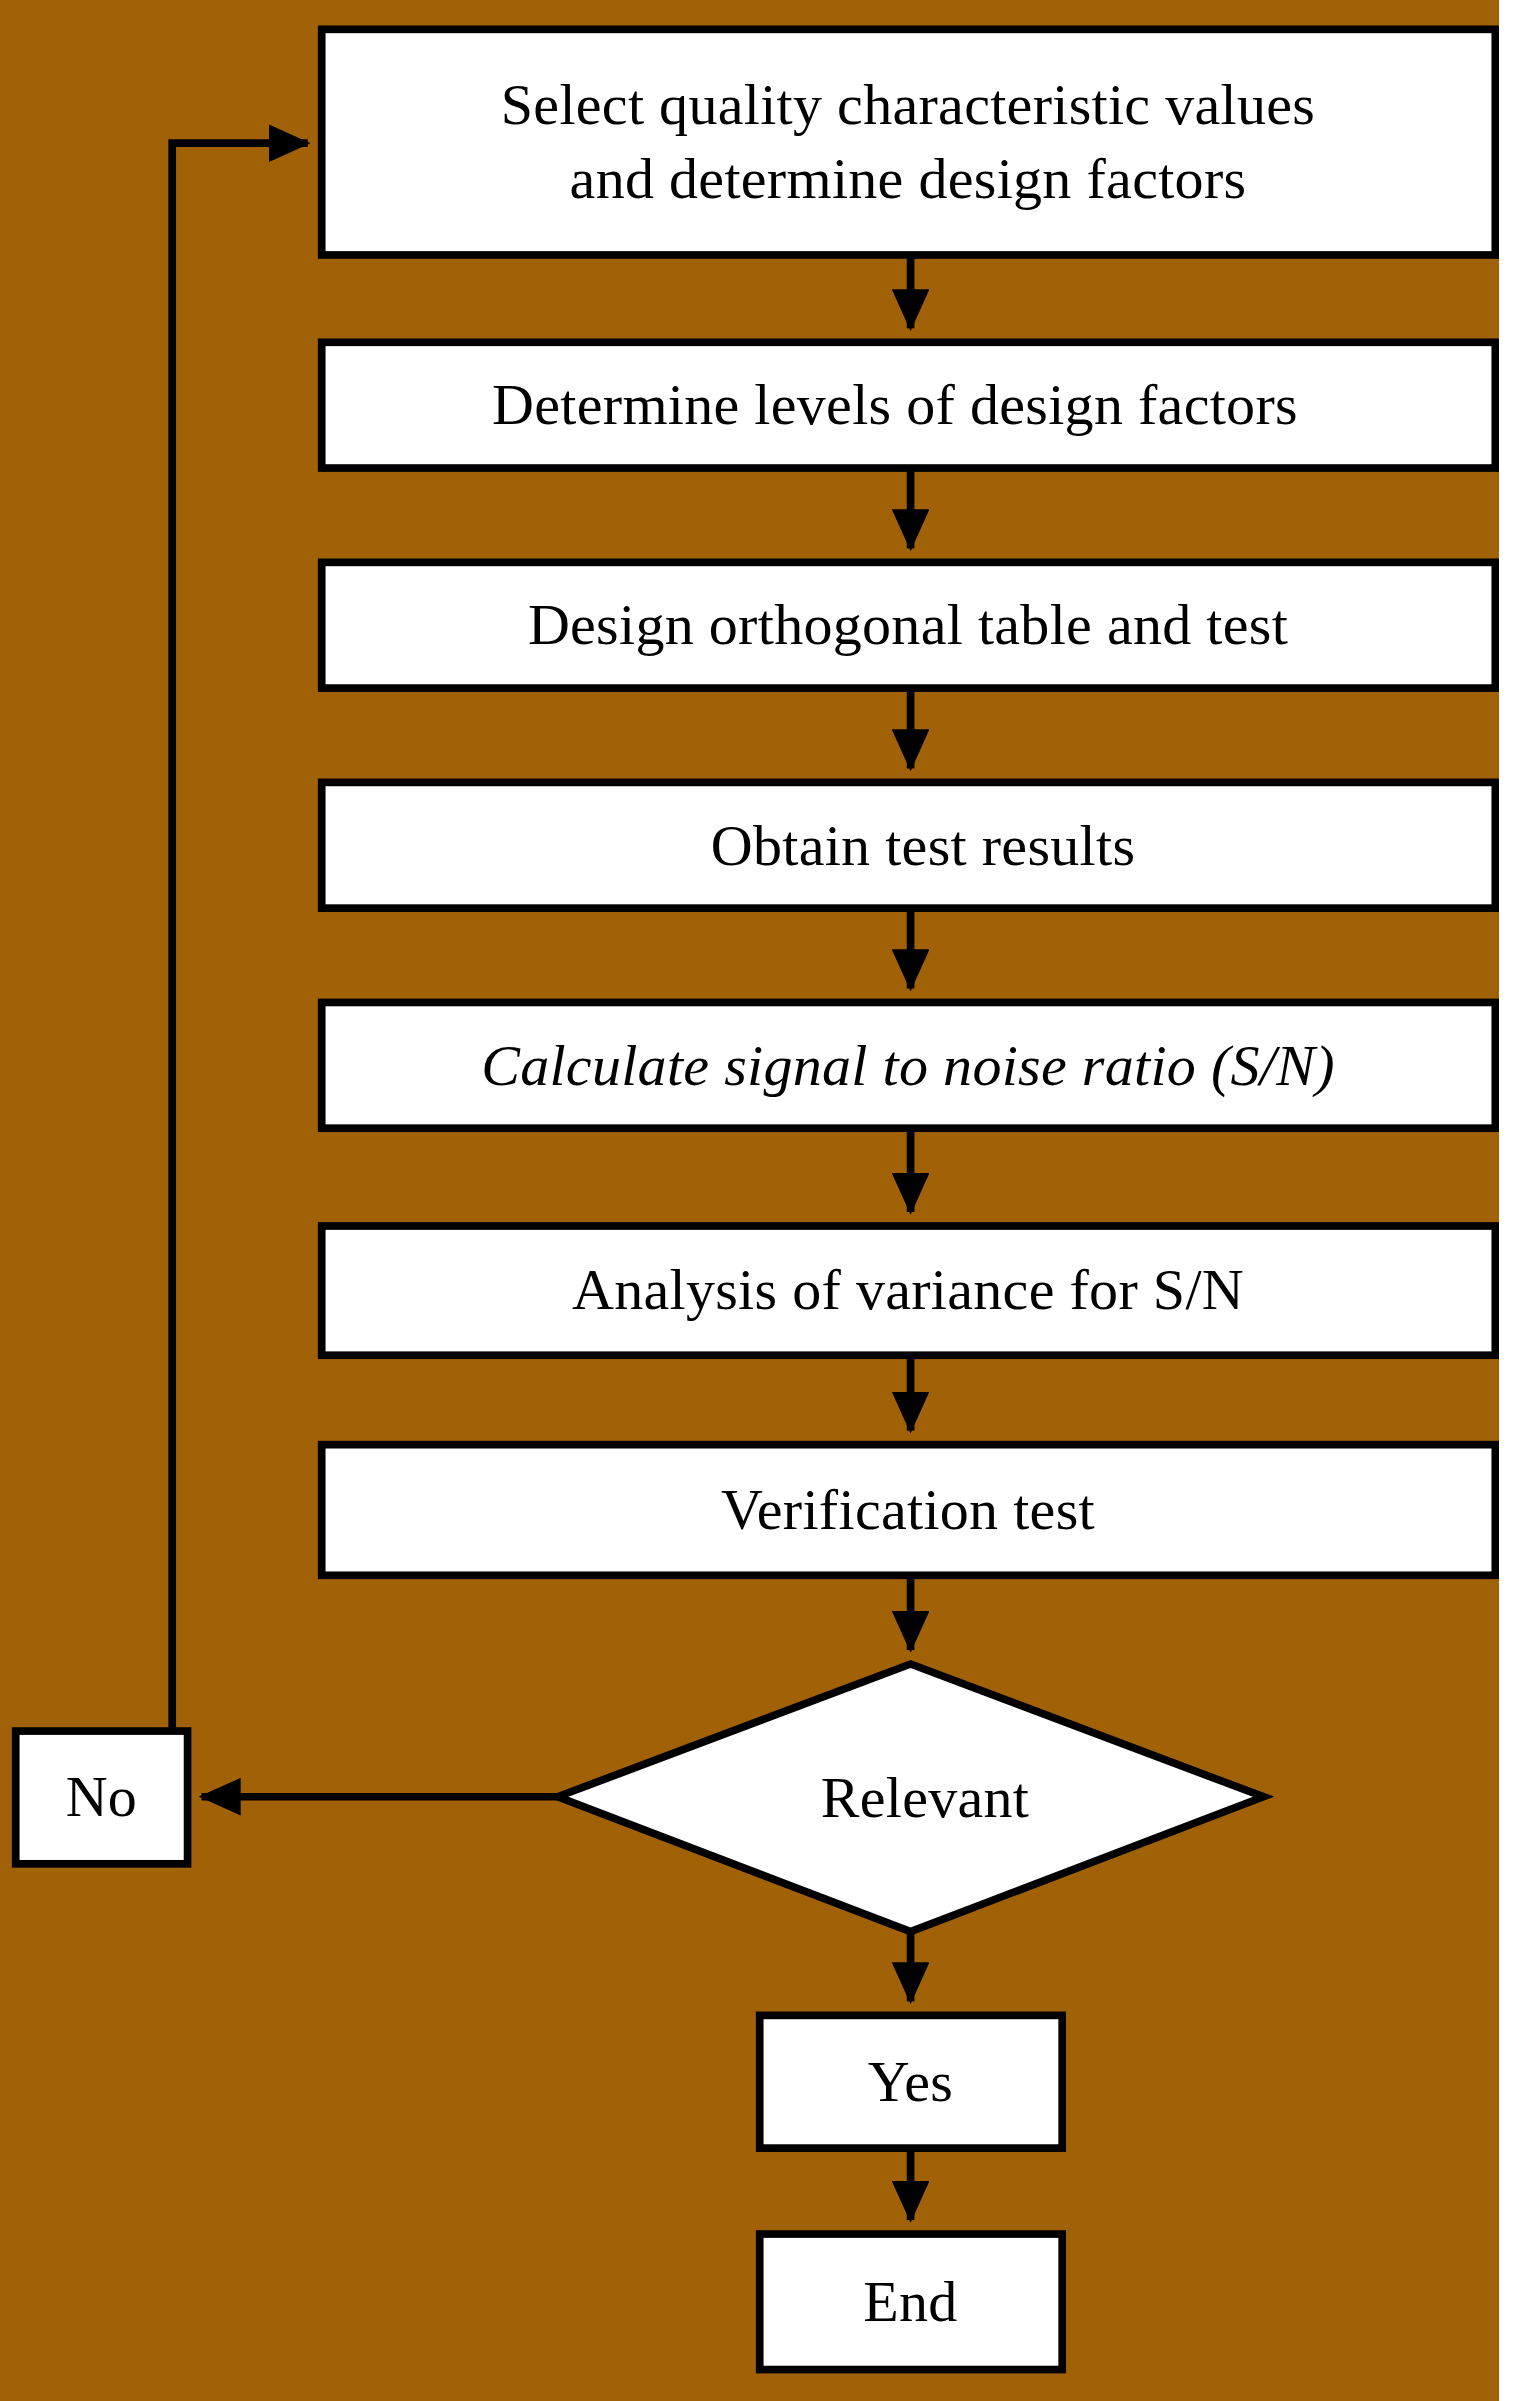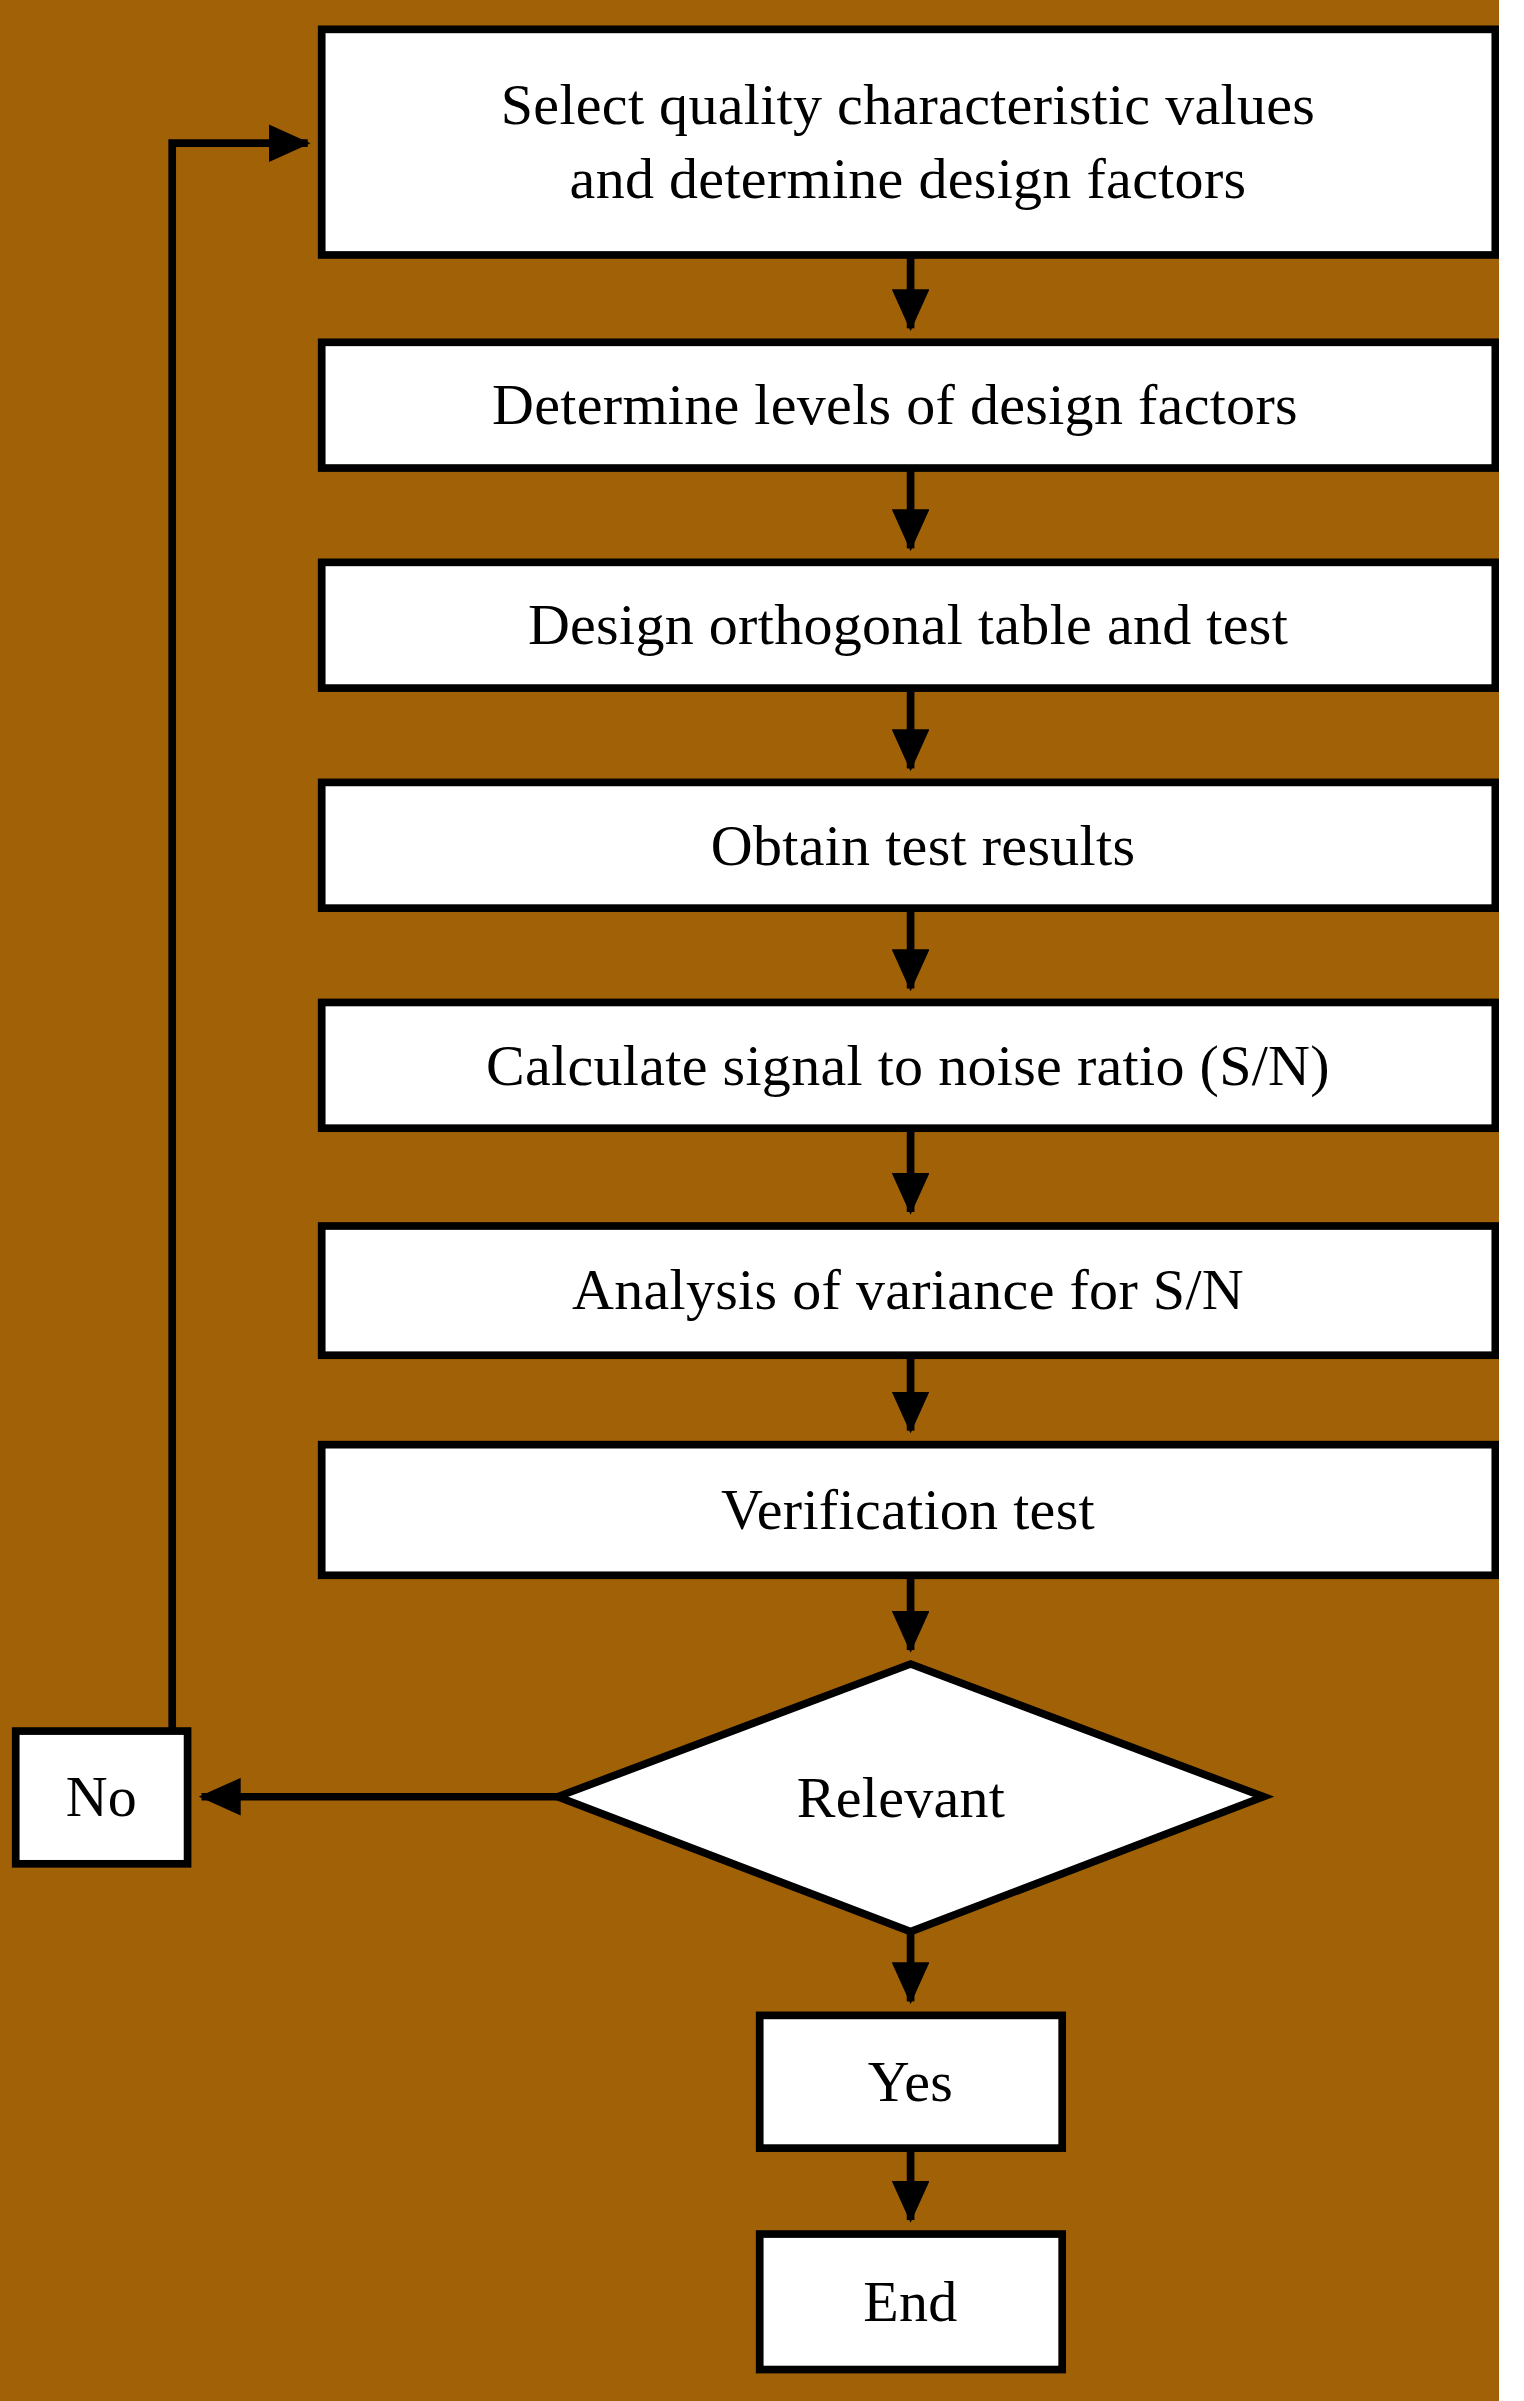--- a/index.html
+++ b/index.html
@@ -97,27 +97,27 @@
 
   <div class="node-label process-label two-line" style="left:321px; top:29px; width:1174px; height:226px;">Select quality characteristic values
 and determine design factors</div>
 
   <div class="node-label process-label" style="left:308px; top:342px; width:1174px; height:126px;">Determine levels of design factors</div>
 
   <div class="node-label process-label" style="left:321px; top:562px; width:1174px; height:126px;">Design orthogonal table and test</div>
 
   <div class="node-label process-label" style="left:336px; top:783px; width:1174px; height:126px;">Obtain test results</div>
 
-  <div class="node-label process-label" style="left:321px; top:1003px; width:1174px; height:126px;">Calculate signal to noise ratio (S/N)</div>
+  <div class="node-label process-label" style="left:321px; top:1003px; width:1174px; height:126px;font-style:italic;">Calculate signal to noise ratio (S/N)</div>
 
   <div class="node-label process-label" style="left:321px; top:1226px; width:1174px; height:129px;text-align:right;">Analysis of variance for S/N</div>
 
   <div class="node-label process-label" style="left:321px; top:1445px; width:1174px; height:131px;">Verification test</div>
 
-  <div class="node-label decision-label" style="left:548px; top:1664px; width:706px; height:268px;text-align:right;">Relevant</div>
+  <div class="node-label decision-label" style="left:572px; top:1664px; width:706px; height:268px;text-align:right;">Relevant</div>
 
   <div class="node-label terminal-label" style="left:15.4px; top:1731px; width:172px; height:133px;">No</div>
 
   <div class="node-label terminal-label" style="left:759px; top:2016px; width:303px; height:133px;">Yes</div>
 
   <div class="node-label terminal-label" style="left:759px; top:2234px; width:303px; height:136px;">End</div>
 
 </div>
 
 

